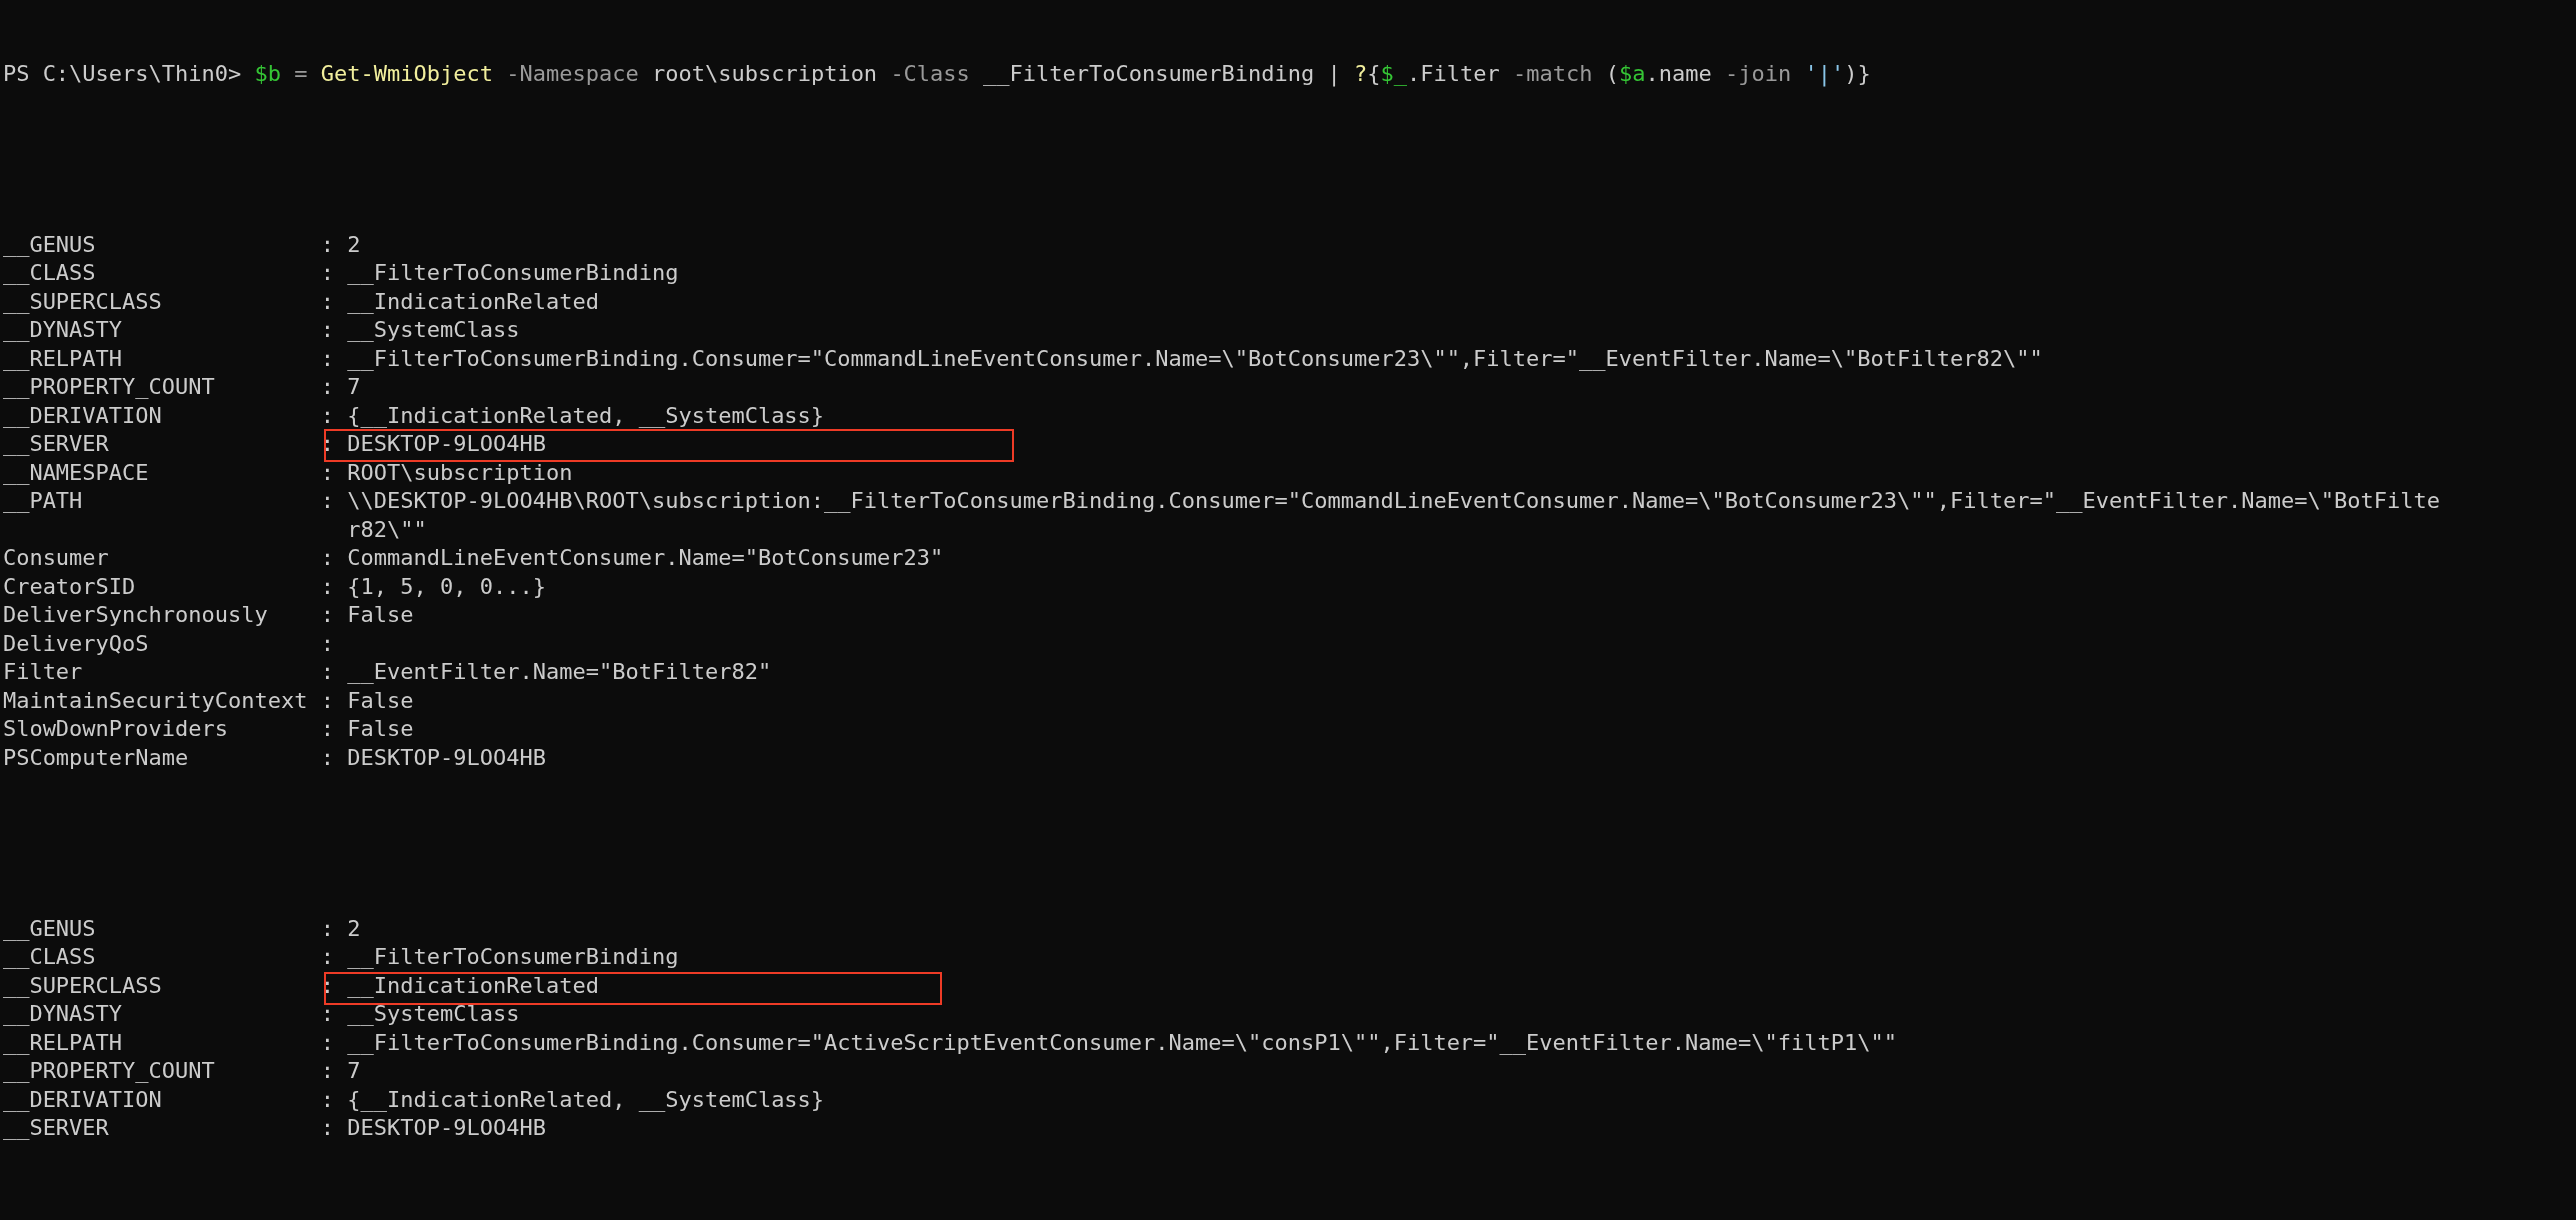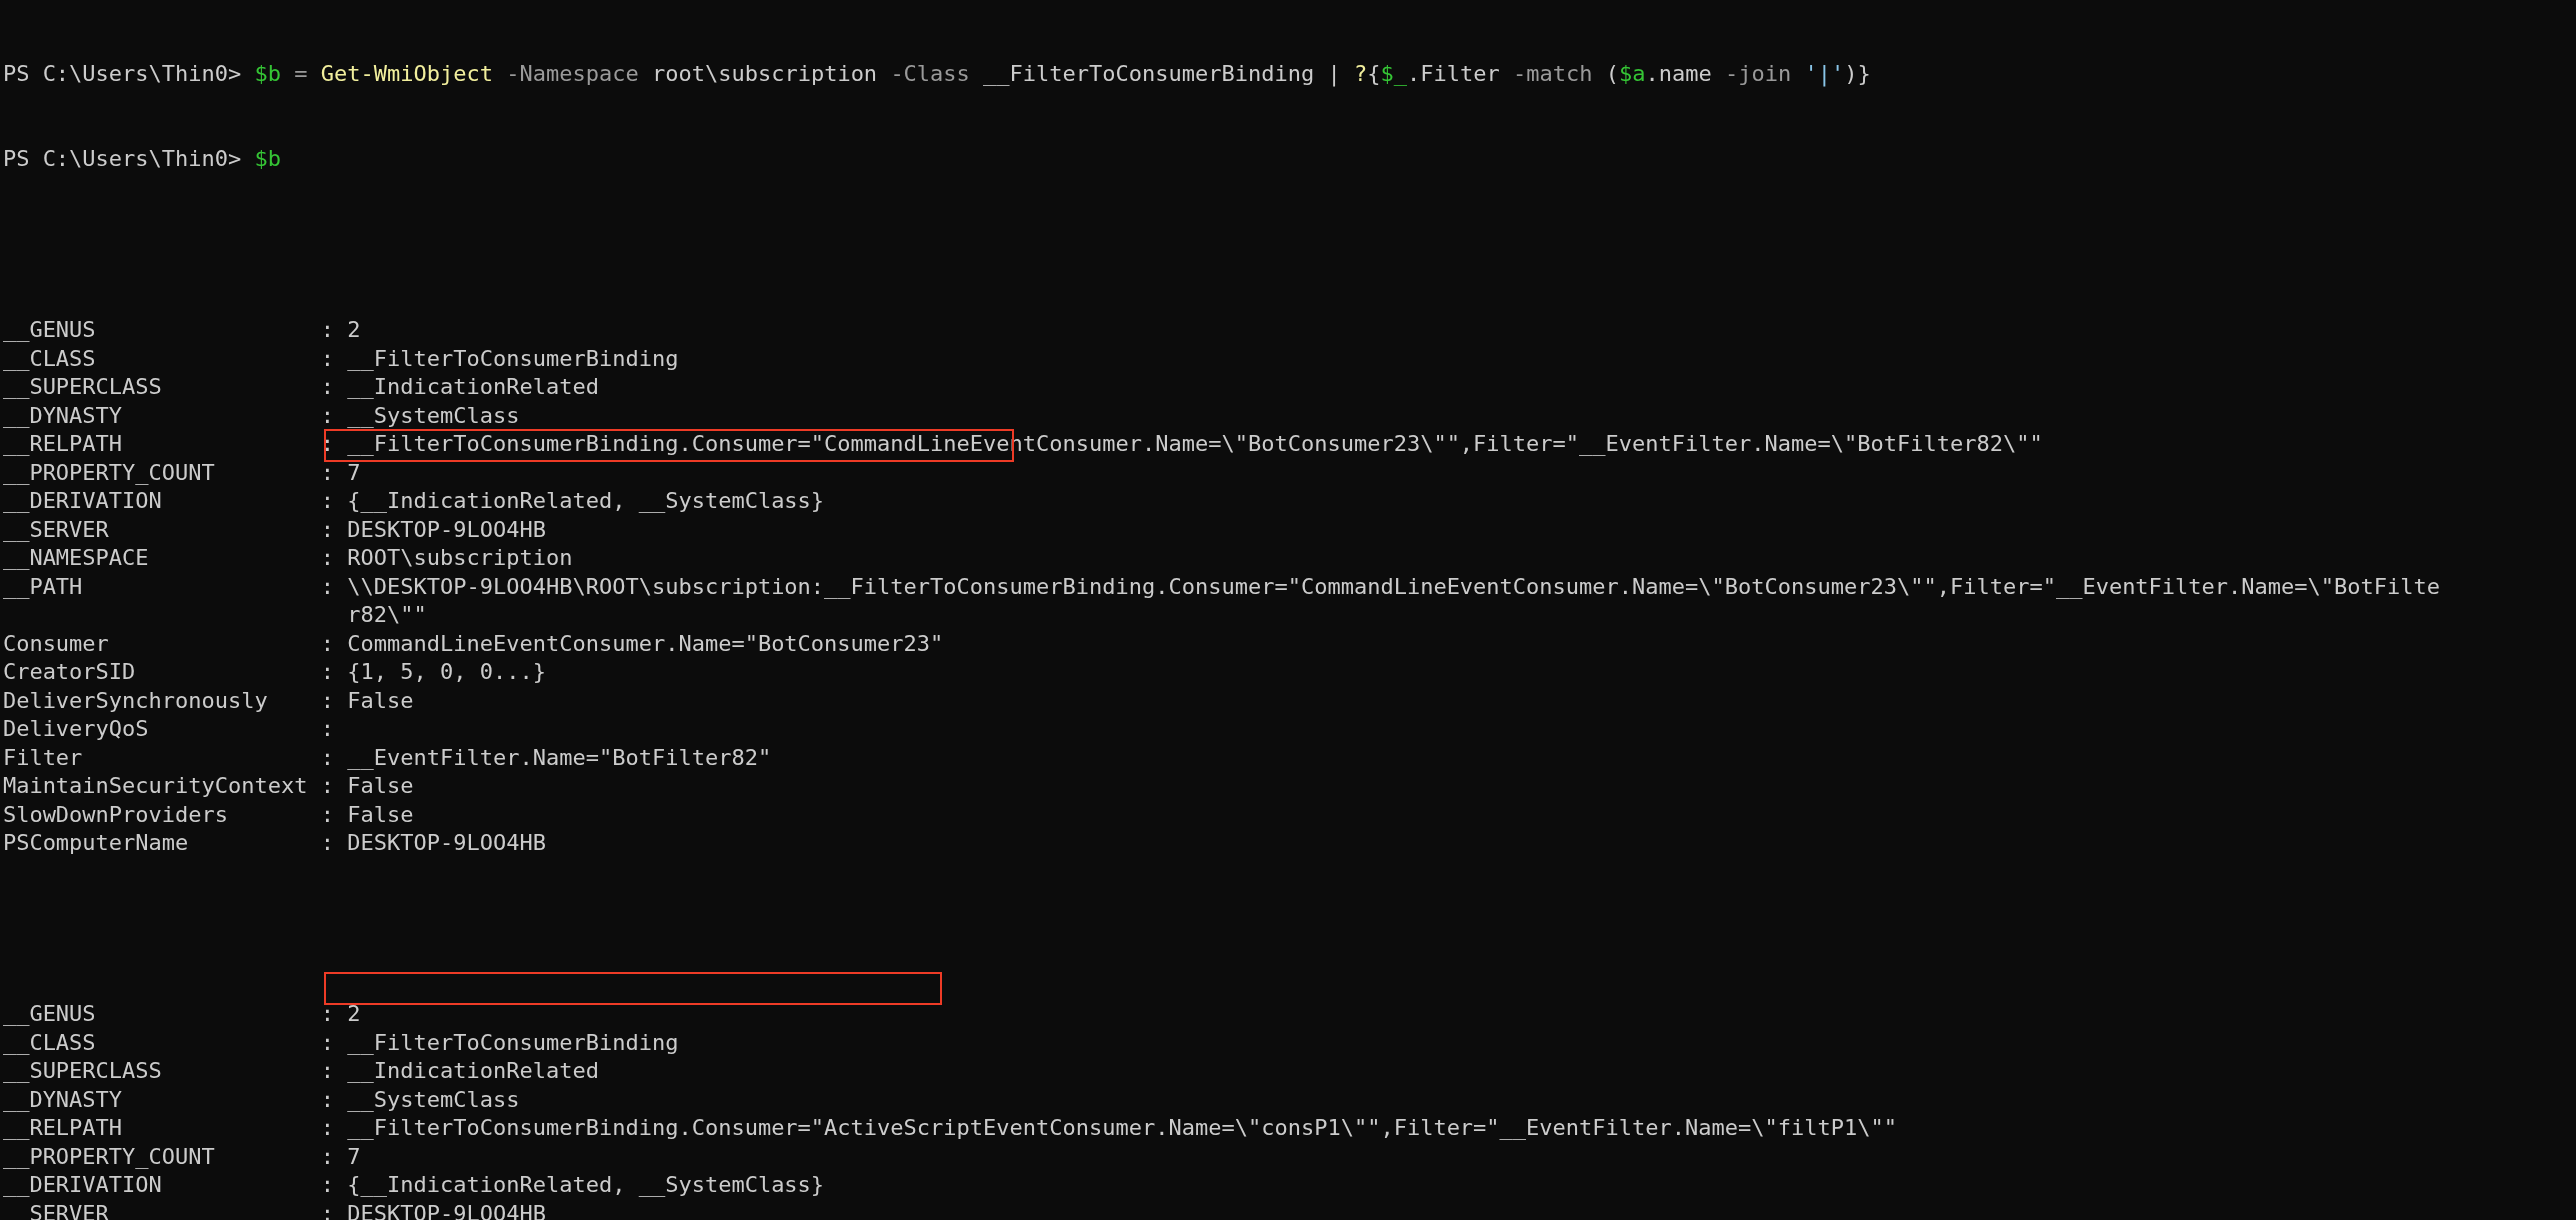--- a/index.html
+++ b/index.html
@@ -56,21 +56,20 @@
     pointer-events: none;
     background: transparent;
   }
 </style>
 </head>
 <body>
 
 <div id="terminal">
   <div class="screen">
     <div class="line"><span class="tk-prompt">PS C:\Users\Thin0&gt; </span><span class="tk-var">$b</span><span class="tk-default"> </span><span class="tk-op">=</span><span class="tk-default"> </span><span class="tk-cmd">Get-WmiObject</span><span class="tk-default"> </span><span class="tk-param">-Namespace</span><span class="tk-default"> root\subscription </span><span class="tk-param">-Class</span><span class="tk-default"> __FilterToConsumerBinding </span><span class="tk-pipe">|</span><span class="tk-default"> </span><span class="tk-yellow">?</span><span class="tk-brace">{</span><span class="tk-var">$_</span><span class="tk-default">.Filter</span><span class="tk-default"> </span><span class="tk-param">-match</span><span class="tk-default"> </span><span class="tk-default">(</span><span class="tk-var">$a</span><span class="tk-default">.name</span><span class="tk-default"> </span><span class="tk-param">-join</span><span class="tk-default"> </span><span class="tk-string">'|'</span><span class="tk-default">)}</span></div>
-    <div class="line"><span class="tk-prompt">PS C:\Users\Thin0&gt; </span><span class="tk-var">$b</span></div>
     <div class="blank"></div>
     <div id="obj1"><div class="line"><span>__GENUS                 </span><span>: </span><span>2</span></div><div class="line"><span>__CLASS                 </span><span>: </span><span>__FilterToConsumerBinding</span></div><div class="line"><span>__SUPERCLASS            </span><span>: </span><span>__IndicationRelated</span></div><div class="line"><span>__DYNASTY               </span><span>: </span><span>__SystemClass</span></div><div class="line"><span>__RELPATH               </span><span>: </span><span>__FilterToConsumerBinding.Consumer="CommandLineEventConsumer.Name=\"BotConsumer23\"",Filter="__EventFilter.Name=\"BotFilter82\""</span></div><div class="line"><span>__PROPERTY_COUNT        </span><span>: </span><span>7</span></div><div class="line"><span>__DERIVATION            </span><span>: </span><span>{__IndicationRelated, __SystemClass}</span></div><div class="line"><span>__SERVER                </span><span>: </span><span>DESKTOP-9LOO4HB</span></div><div class="line"><span>__NAMESPACE             </span><span>: </span><span>ROOT\subscription</span></div><div class="line"><span>__PATH                  </span><span>: </span><span>\\DESKTOP-9LOO4HB\ROOT\subscription:__FilterToConsumerBinding.Consumer="CommandLineEventConsumer.Name=\"BotConsumer23\"",Filter="__EventFilter.Name=\"BotFilte</span></div><div class="line"><span>                          r82\""</span></div><div class="line"><span>Consumer                </span><span>: </span><span>CommandLineEventConsumer.Name="BotConsumer23"</span></div><div class="line"><span>CreatorSID              </span><span>: </span><span>{1, 5, 0, 0...}</span></div><div class="line"><span>DeliverSynchronously    </span><span>: </span><span>False</span></div><div class="line"><span>DeliveryQoS             </span><span>: </span><span></span></div><div class="line"><span>Filter                  </span><span>: </span><span>__EventFilter.Name="BotFilter82"</span></div><div class="line"><span>MaintainSecurityContext </span><span>: </span><span>False</span></div><div class="line"><span>SlowDownProviders       </span><span>: </span><span>False</span></div><div class="line"><span>PSComputerName          </span><span>: </span><span>DESKTOP-9LOO4HB</span></div></div>
     <div class="blank"></div>
     <div id="obj2"><div class="line"><span>__GENUS                 </span><span>: </span><span>2</span></div><div class="line"><span>__CLASS                 </span><span>: </span><span>__FilterToConsumerBinding</span></div><div class="line"><span>__SUPERCLASS            </span><span>: </span><span>__IndicationRelated</span></div><div class="line"><span>__DYNASTY               </span><span>: </span><span>__SystemClass</span></div><div class="line"><span>__RELPATH               </span><span>: </span><span>__FilterToConsumerBinding.Consumer="ActiveScriptEventConsumer.Name=\"consP1\"",Filter="__EventFilter.Name=\"filtP1\""</span></div><div class="line"><span>__PROPERTY_COUNT        </span><span>: </span><span>7</span></div><div class="line"><span>__DERIVATION            </span><span>: </span><span>{__IndicationRelated, __SystemClass}</span></div><div class="line"><span>__SERVER                </span><span>: </span><span>DESKTOP-9LOO4HB</span></div></div>
   </div>
   <div id="overlays">
       <div class="highlight-box" style="left: 324px; top: 429px; width: 690px; height: 33px; border-color: rgb(238, 59, 38);"></div>
       <div class="highlight-box" style="left: 324px; top: 972px; width: 618px; height: 33px; border-color: rgb(238, 59, 38);"></div>
     </div>
 </div>

